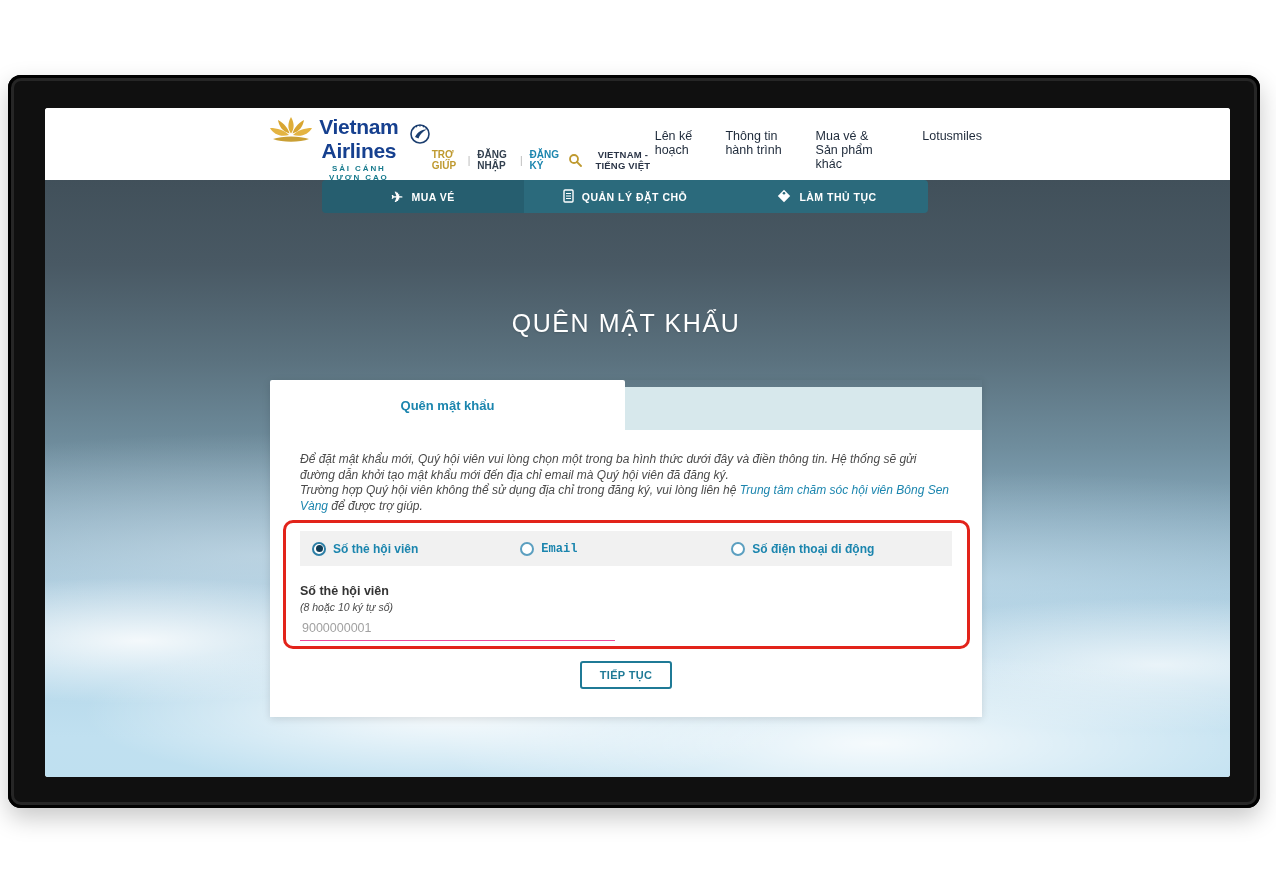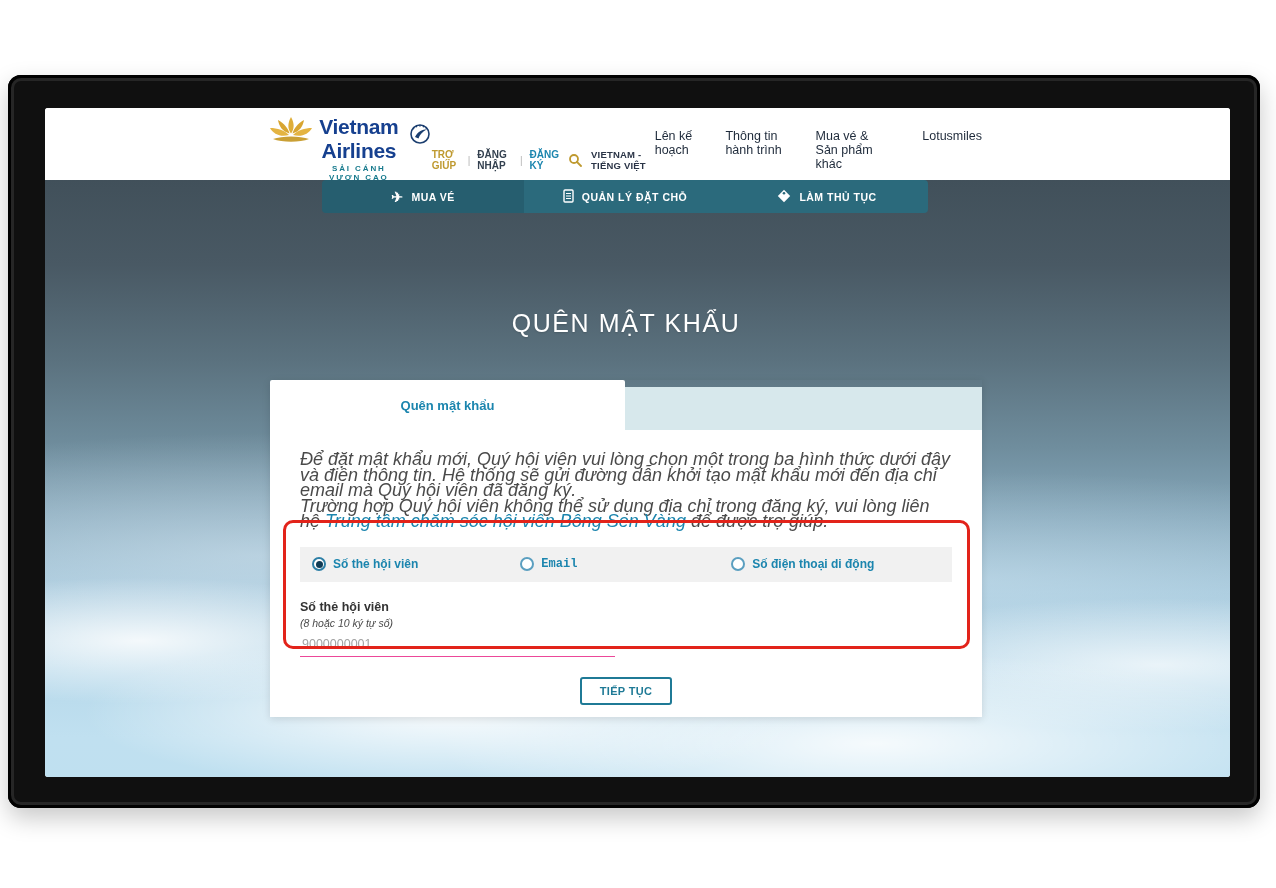--- a/index.html
+++ b/index.html
@@ -24,21 +24,21 @@
   .logo-text{text-align:center;margin-left:2px;}
   .brand{font-size:21px;font-weight:bold;color:#16408f;letter-spacing:-.3px;line-height:24px;}
   .tagline{font-size:8px;font-weight:bold;color:#15798c;letter-spacing:1.9px;margin-top:1px;}
   .skyteam{margin:6px 0 0 8px;}
   .header-right{display:flex;flex-direction:row;align-items:flex-end;padding-top:11px;}
   .utility-row{display:flex;align-items:center;gap:7px;font-size:10px;font-weight:bold;color:#333;}
   .u-help{color:#bf9a30;cursor:pointer;}
   .u-sep{color:#b5b5b5;font-weight:normal;}
   .u-login{color:#33404f;cursor:pointer;}
   .u-register{color:#1b85ae;cursor:pointer;}
-  .u-locale{color:#2b3547;font-size:9.5px;letter-spacing:.2px;cursor:pointer;}
+  .u-locale{color:#2b3547;font-size:9.5px;letter-spacing:.2px;cursor:pointer;text-align:center;}
   .search-btn{display:flex;align-items:center;cursor:pointer;margin:0 2px;}
   .nav-row{display:flex;gap:31px;font-size:12.5px;font-weight:500;color:#1e2a3a;margin-top:15px;justify-content:flex-end;}
   .nav-item{cursor:pointer;}
   
   .sky{
     position:relative;height:606px;
     background:
       radial-gradient(ellipse 420px 90px at 8% 76%, rgba(255,255,255,.85), rgba(255,255,255,0) 70%),
       radial-gradient(ellipse 520px 110px at 34% 88%, rgba(255,255,255,.9), rgba(255,255,255,0) 70%),
       radial-gradient(ellipse 620px 130px at 70% 93%, rgba(255,255,255,.85), rgba(255,255,255,0) 70%),
@@ -57,21 +57,21 @@
   .page-title{margin:96px 0 0 225px;width:712px;text-align:center;color:#ffffff;
     font-size:25px;font-weight:300;letter-spacing:1.6px;line-height:29px;
     text-shadow:0 1px 2px rgba(0,0,0,.15);}
   
   .card{position:relative;margin:42px 0 0 225px;width:712px;box-shadow:0 2px 8px rgba(0,0,0,.12);}
   .tab-row{display:flex;height:50px;}
   .tab-active{width:355px;background:#fff;display:flex;align-items:center;justify-content:center;
     color:#1b85ae;font-weight:bold;font-size:13px;border-radius:2px 2px 0 0;cursor:pointer;}
   .tab-rest{flex:1;margin-top:7px;background:#d7e8ec;cursor:pointer;}
   .card-body{background:#fff;height:287px;box-sizing:border-box;padding:22px 30px 0;position:relative;}
-  .intro{font-style:italic;color:#4a4a4a;font-size:18px;line-height:15.5px;}
+  .intro{font-style:italic;color:#4a4a4a;font-size:12px;line-height:15.5px;}
   .intro-link{color:#1b85ae;cursor:pointer;text-decoration:none;}
   
   .red-annotation{position:absolute;left:13px;top:140px;width:681px;height:123px;
     border:3px solid #e2231a;border-radius:10px;pointer-events:none;}
   
   .option-bar{margin-top:17px;height:35px;background:#f1f1f1;display:flex;align-items:center;
     padding-left:12px;box-sizing:border-box;}
   .option{display:flex;align-items:center;gap:7px;cursor:pointer;}
   .option.email{margin-left:102px;font-family:Liberation Mono, monospace;}
   .option.phone{margin-left:154px;}

